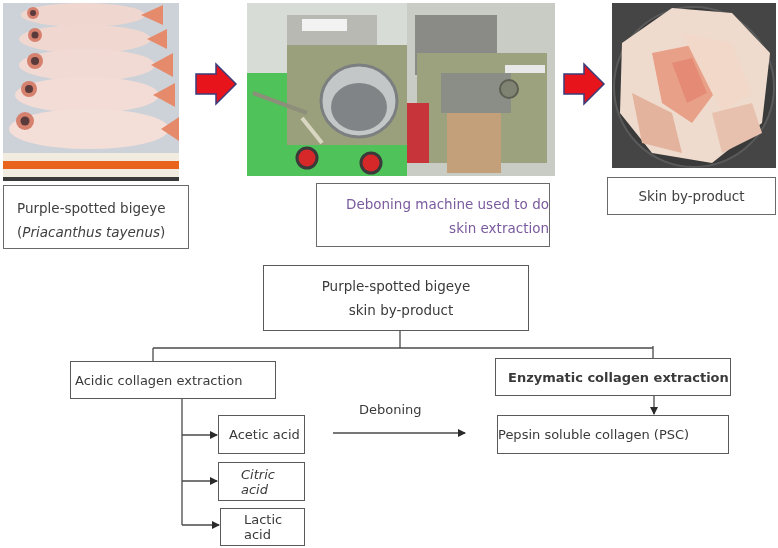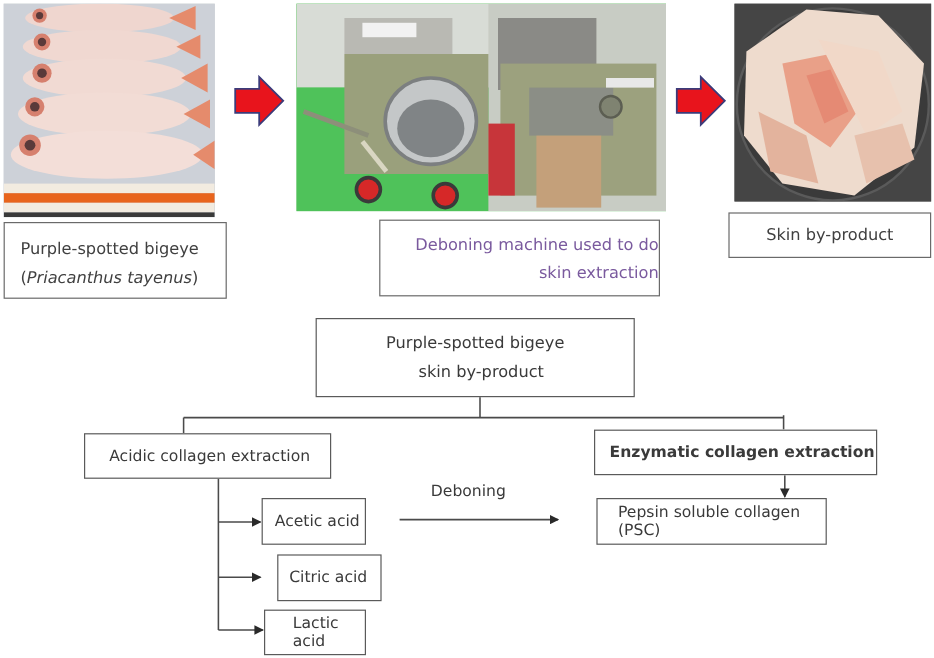--- a/index.html
+++ b/index.html
@@ -139,37 +139,37 @@
     <line x1="182" y1="525" x2="219" y2="525" marker-end="url(#arr)"></line>
     <line x1="333" y1="433" x2="465" y2="433" marker-end="url(#arr)"></line>
   </g>
 </svg>
 
 <div class="box" style="left:263px; top:265px; width:266px; height:66px; flex-direction:column; justify-content:center; line-height:24px; font-size:13.5px;">
   <span>Purple-spotted bigeye</span>
   <span style="padding-left:10px;">skin by-product</span>
 </div>
 
-<div class="box" style="left:70px; top:361px; width:206px; height:38px; padding-left:20px;">
+<div class="box" style="left:70px; top:361px; width:206px; height:38px; padding-left:4px;">
   <span>Acidic collagen extraction</span>
 </div>
 
 <div class="box" style="left:495px; top:358px; width:236px; height:38px; padding-left:12px;font-weight:bold;">
   <span>Enzymatic  collagen extraction</span>
 </div>
 
 <div class="box" style="left:218px; top:415px; width:87px; height:39px; padding-left:10px;">
   <span>Acetic acid</span>
 </div>
 
-<div class="box" style="left:231px; top:462px; width:87px; height:39px; padding-left:9px;">
+<div class="box" style="left:218px; top:462px; width:87px; height:39px; padding-left:22px;font-style:italic;">
   <span>Citric acid</span>
 </div>
 
 <div class="box" style="left:220px; top:508px; width:85px; height:38px; padding-left:23px;">
   <span>Lactic acid</span>
 </div>
 
 <div class="abs" style="left:359px; top:402px; font-size:13px; color:#3a3a3a;">Deboning</div>
 
-<div class="box" style="left:497px; top:415px; width:192px; height:39px; padding-left:17px;">
+<div class="box" style="left:497px; top:415px; width:232px; height:39px; padding-left:0;">
   <span>Pepsin soluble collagen (PSC)</span>
 </div>
 
 </body></html>

